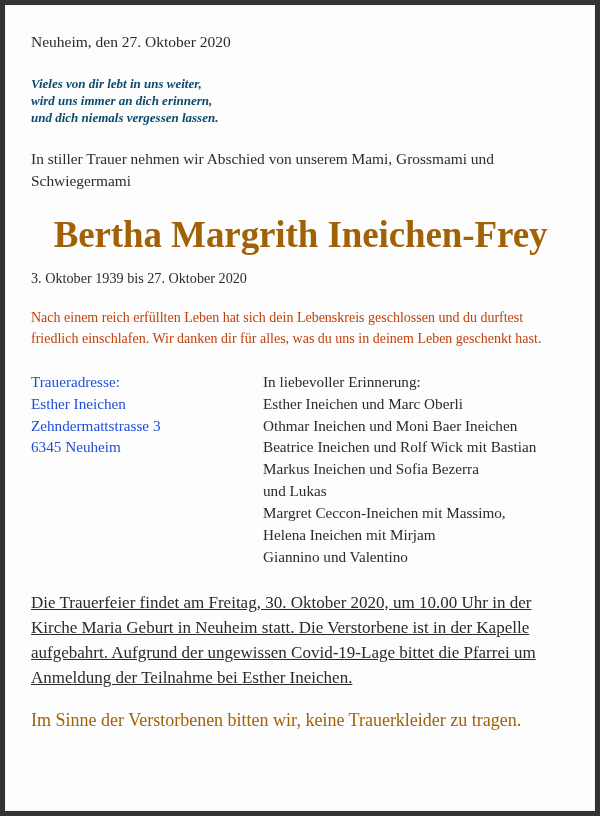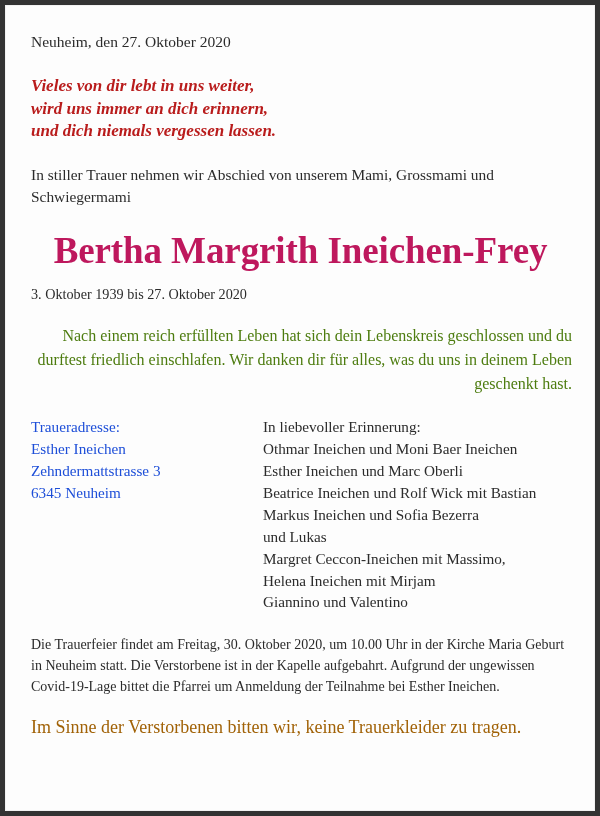--- a/index.html
+++ b/index.html
@@ -37,59 +37,58 @@
     font-size: 15.5px;
     line-height: 1.35;
     color: #2b2b2b;
     margin: 4px 0 0 2px;
   }
 
   .verse {
     margin: 22px 0 0 2px;
     font-style: italic;
     font-weight: bold;
-    font-size: 17px;
+    font-size: 13px;
     line-height: 1.33;
-    color: #b91c1c;
+    color: #0c4a6e;
   }
   .verse-line { display: block; white-space: nowrap; }
 
   .intro {
     margin: 21px 0 0 2px;
     font-size: 15.4px;
     line-height: 1.45;
     color: #2b2b2b;
     max-width: 552px;
   }
 
   .deceased-name {
     margin: 22px 0 0 0;
     text-align: center;
     font-weight: bold;
     font-size: 37px;
     line-height: 1.12;
     letter-spacing: -0.1px;
-    color: #be185d;
+    color: #a16207;
     padding: 0 6px;
   }
 
   .life-dates {
     margin: 13px 0 0 2px;
     font-size: 14.2px;
     line-height: 1.3;
     color: #2b2b2b;
   }
 
   .eulogy {
     margin: 21px 0 0 2px;
-    font-size: 16px;
+    font-size: 14px;
     line-height: 1.48;
-    color: #4d7c0f;
+    color: #c2410c;
     max-width: 556px;
-    text-align: right;
   }
 
   .columns {
     display: flex;
     margin: 21px 0 0 2px;
     align-items: flex-start;
   }
   .col-left {
     width: 232px;
     flex: 0 0 232px;
@@ -101,24 +100,25 @@
     flex: 1 1 auto;
     font-size: 15.2px;
     line-height: 1.44;
     color: #2b2b2b;
     max-width: 318px;
   }
   .col-line { display: block; }
 
   .ceremony {
     margin: 22px 0 0 2px;
-    font-size: 14px;
+    font-size: 17px;
     line-height: 1.48;
     color: #2b2b2b;
     max-width: 552px;
+    text-decoration: underline;
   }
 
   .closing {
     margin: 18px 0 0 2px;
     font-size: 18px;
     line-height: 1.4;
     color: #a16207;
   }
 </style>
 </head>
@@ -147,22 +147,22 @@
 
       <div class="col-left">
         <span class="col-line">Traueradresse:</span>
         <span class="col-line">Esther Ineichen</span>
         <span class="col-line">Zehndermattstrasse 3</span>
         <span class="col-line">6345 Neuheim</span>
       </div>
 
       <div class="col-right">
         <span class="col-line">In liebevoller Erinnerung:</span>
+        <span class="col-line">Esther Ineichen und Marc Oberli</span>
         <span class="col-line">Othmar Ineichen und Moni Baer Ineichen</span>
-        <span class="col-line">Esther Ineichen und Marc Oberli</span>
         <span class="col-line">Beatrice Ineichen und Rolf Wick mit Bastian</span>
         <span class="col-line">Markus Ineichen und Sofia Bezerra</span>
         <span class="col-line">und Lukas</span>
         <span class="col-line">Margret Ceccon-Ineichen mit Massimo,</span>
         <span class="col-line">Helena Ineichen mit Mirjam</span>
         <span class="col-line">Giannino und Valentino</span>
       </div>
 
     </div>
 

